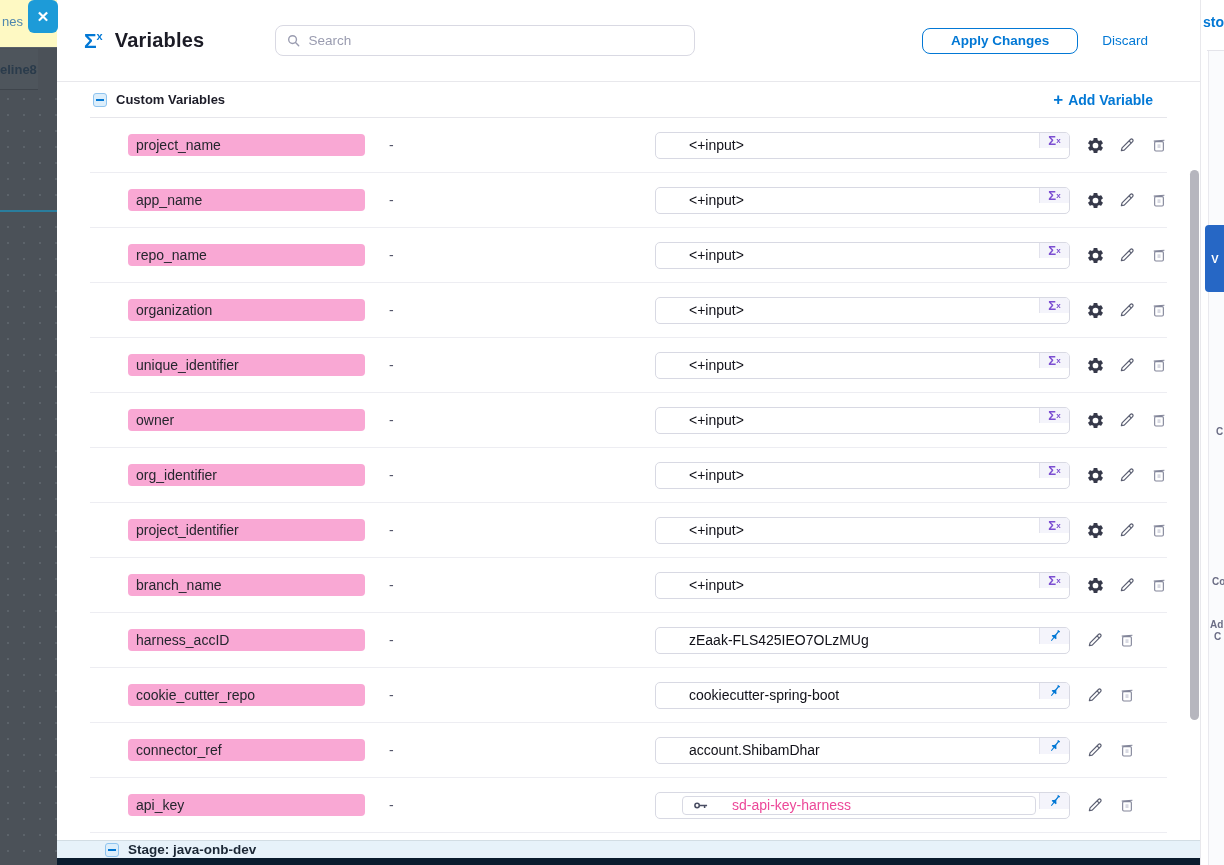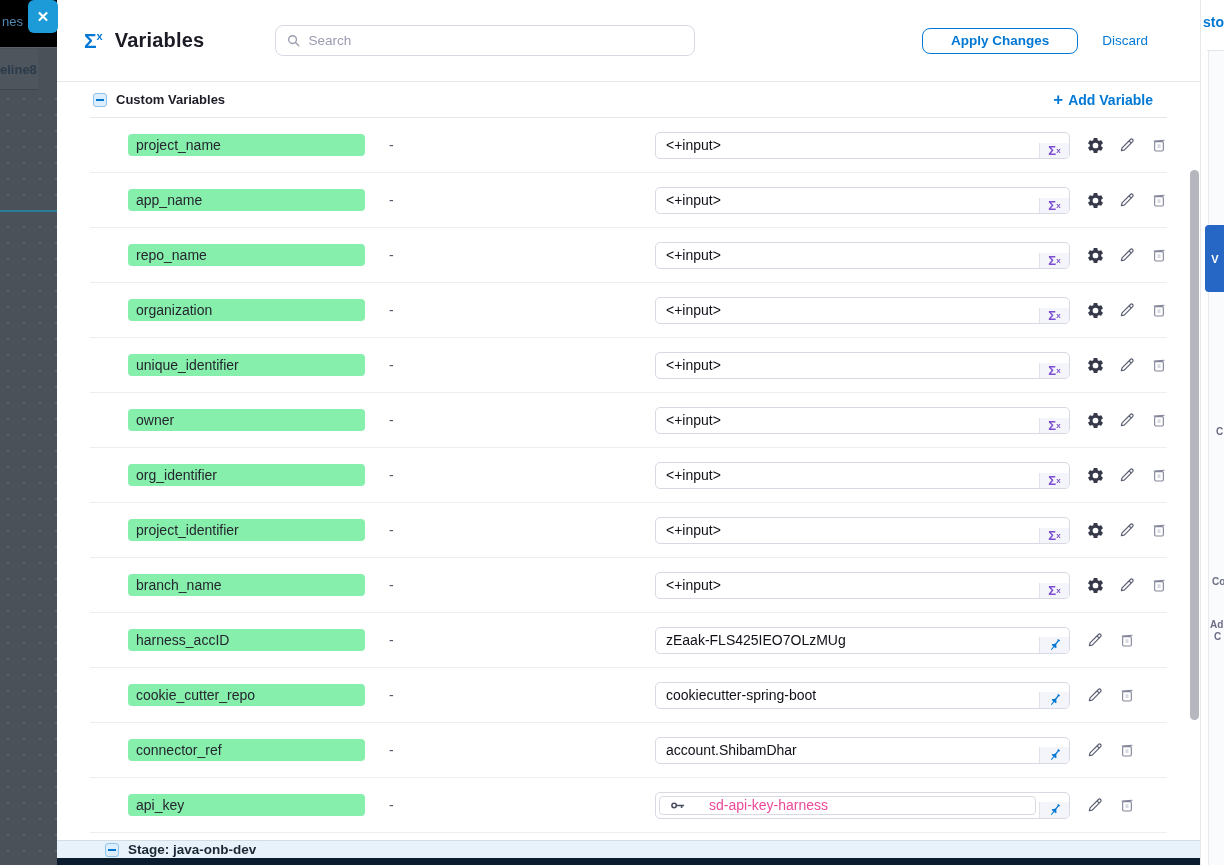--- a/index.html
+++ b/index.html
@@ -1,21 +1,21 @@
 <!DOCTYPE html>
 <html><head>
 <meta charset="utf-8">
 <style>
   * { margin:0; padding:0; box-sizing:border-box; }
   html,body { width:1224px; height:865px; overflow:hidden; font-family:"Liberation Sans", sans-serif; }
   body { position:relative; background:#4a5057; }
 
   
   .bg-strip { position:absolute; left:0; top:0; width:57px; height:865px; background:#4b5158; }
-  .bg-topnav { position:absolute; left:0; top:0; width:57px; height:48px; background:#000000; border-bottom:1px solid #5a6168; }
+  .bg-topnav { position:absolute; left:0; top:0; width:57px; height:48px; background:#fef9c3; border-bottom:1px solid #5a6168; }
   .bg-pipelines-frag { position:absolute; left:2px; top:14px; font-size:13px; color:#4f87ae; }
   .bg-tabbar { position:absolute; left:0; top:49px; width:38px; height:41px; background:#4e555c; border-bottom:1px solid #3f454c; }
   .bg-pipeline-frag { position:absolute; left:0px; top:13px; font-size:13px; font-weight:600; color:#2a3b4b; }
   .bg-canvas { position:absolute; left:0; top:91px; width:57px; height:774px; background:#4b5158;
     background-image:radial-gradient(circle, #5c636a 1px, transparent 1.3px); background-size:16px 16px; }
   .bg-teal-line { position:absolute; left:0; top:210px; width:57px; height:2px; background:#2a7d9d; }
 
   
   .close-btn { position:absolute; left:28px; top:0; width:30px; height:33px; background:#1d9bd8; border-radius:6px;
     display:flex; align-items:center; justify-content:center; color:#fff; font-size:15px; font-weight:700; z-index:40; cursor:pointer; }
@@ -39,25 +39,25 @@
   .table-wrap { margin:0 33px; }
   .section-row { height:36px; display:flex; align-items:center; border-bottom:1px solid #e6e6eb; padding-left:3px; }
   .collapse-icon { width:14px; height:14px; background:#dceefb; border:1px solid #8fc4ef; border-radius:3px;
     display:flex; align-items:center; justify-content:center; flex:0 0 auto; cursor:pointer; }
   .collapse-icon i { display:block; width:8px; height:2px; background:#0278d5; }
   .section-label { margin-left:9px; font-size:13px; font-weight:700; color:#1c1c28; }
   .add-variable { margin-left:auto; padding-right:14px; color:#0278d5; font-size:14px; font-weight:600; cursor:pointer; display:flex; align-items:center; gap:5px; }
   .add-variable .plus { font-size:17px; font-weight:700; line-height:1; }
 
   .vrow { height:55px; display:flex; align-items:center; border-bottom:1px solid #ededf2; }
-  .pill { margin-left:38px; width:237px; height:22px; background:#86efac; border-radius:4px; padding:0 8px;
+  .pill { margin-left:38px; width:237px; height:22px; background:#f9a8d4; border-radius:4px; padding:0 8px;
     font-size:14px; color:#25262e; line-height:22px; white-space:nowrap; overflow:hidden; flex:0 0 auto; }
   .desc { margin-left:24px; width:10px; color:#55576b; font-size:14px; flex:0 0 auto; }
   .valuebox { margin-left:256px; width:415px; height:27px; border:1px solid #d8d9e3; border-radius:5px;
-    background:#fff; display:flex; align-items:flex-end; overflow:hidden; flex:0 0 auto; cursor:text; }
+    background:#fff; display:flex; align-items:flex-start; overflow:hidden; flex:0 0 auto; cursor:text;padding-left:23px; }
   .val { flex:1; padding:0 10px; line-height:25px; font-size:14px; color:#101018; white-space:nowrap; overflow:hidden; }
   .secret-box { flex:1; margin:3px; border:1px solid #d8d9e3; border-radius:4px; display:none; align-items:center;
     gap:23px; padding:0 9px; color:#ec4899; font-size:14px; white-space:nowrap; overflow:hidden; }
   .seg { width:30px; display:none; align-items:center; justify-content:center; border-left:1px solid #e2e2ec; background:#f4f4fb; cursor:pointer; }
   .seg-sigma { color:#7b4ed1; font-size:13px; font-weight:700; }
   .seg-sigma sup { font-size:8px; }
   .vrow.type-runtime .seg-sigma { display:flex; }
   .vrow.type-fixed .seg-pin, .vrow.type-secret .seg-pin { display:flex; }
   .vrow.type-secret .secret-box { display:flex; }
   .actions { margin-left:14px; display:flex; gap:10px; align-items:center; }

